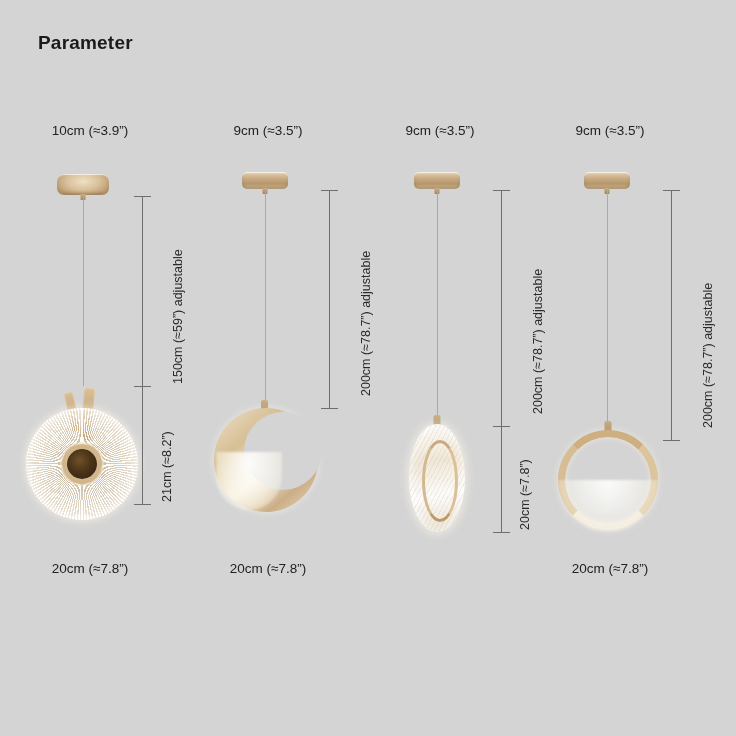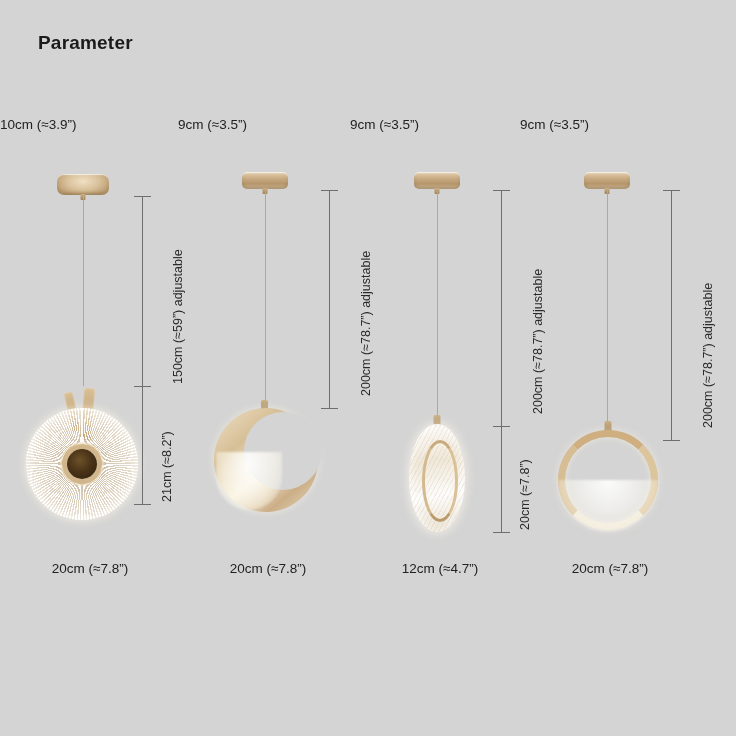--- a/index.html
+++ b/index.html
@@ -16,21 +16,21 @@
     font-size:19px;font-weight:bold;letter-spacing:.2px;
     color:#1b1b1b;
   }
   .col{position:absolute;top:0;height:736px;width:180px;}
   .col-1{left:0px;}
   .col-2{left:178px;}
   .col-3{left:350px;}
   .col-4{left:520px;}
 
   .top-label{
-    position:absolute;top:117px;width:180px;
+    position:absolute;top:123px;width:180px;text-align:center;
     font-size:13.5px;color:#222;white-space:nowrap;
   }
   .bottom-label{
     position:absolute;top:561px;width:180px;text-align:center;
     font-size:13.5px;color:#222;white-space:nowrap;
   }
 
   
   .dim-line{position:absolute;width:1px;background:#6e6e6e;}
   .dim-cap{position:absolute;height:1px;background:#6e6e6e;}
@@ -223,21 +223,20 @@
   </div>
 
   <div class="wire" style="left:87px;top:190px;height:236px;"></div>
 
   <div class="oval" style="left:59px;top:424px;">
     <div class="oval-nub"></div>
     <div class="oval-body"></div>
     <div class="oval-ring"></div>
   </div>
 
-  <div class="bottom-label">12cm (≈4.7”)</div>
 
   <div class="dim-line" style="left:151px;top:190px;height:236px;"></div>
   <div class="dim-cap" style="left:143px;top:190px;width:17px;"></div>
   <div class="dim-cap" style="left:143px;top:426px;width:17px;"></div>
   <div class="dim-text" style="left:181px;top:414px;">200cm (≈78.7”) adjustable</div>
 
   <div class="dim-line" style="left:151px;top:426px;height:106px;"></div>
   <div class="dim-cap" style="left:143px;top:532px;width:17px;"></div>
   <div class="dim-text" style="left:168px;top:530px;">20cm (≈7.8”)</div>
 </div>

